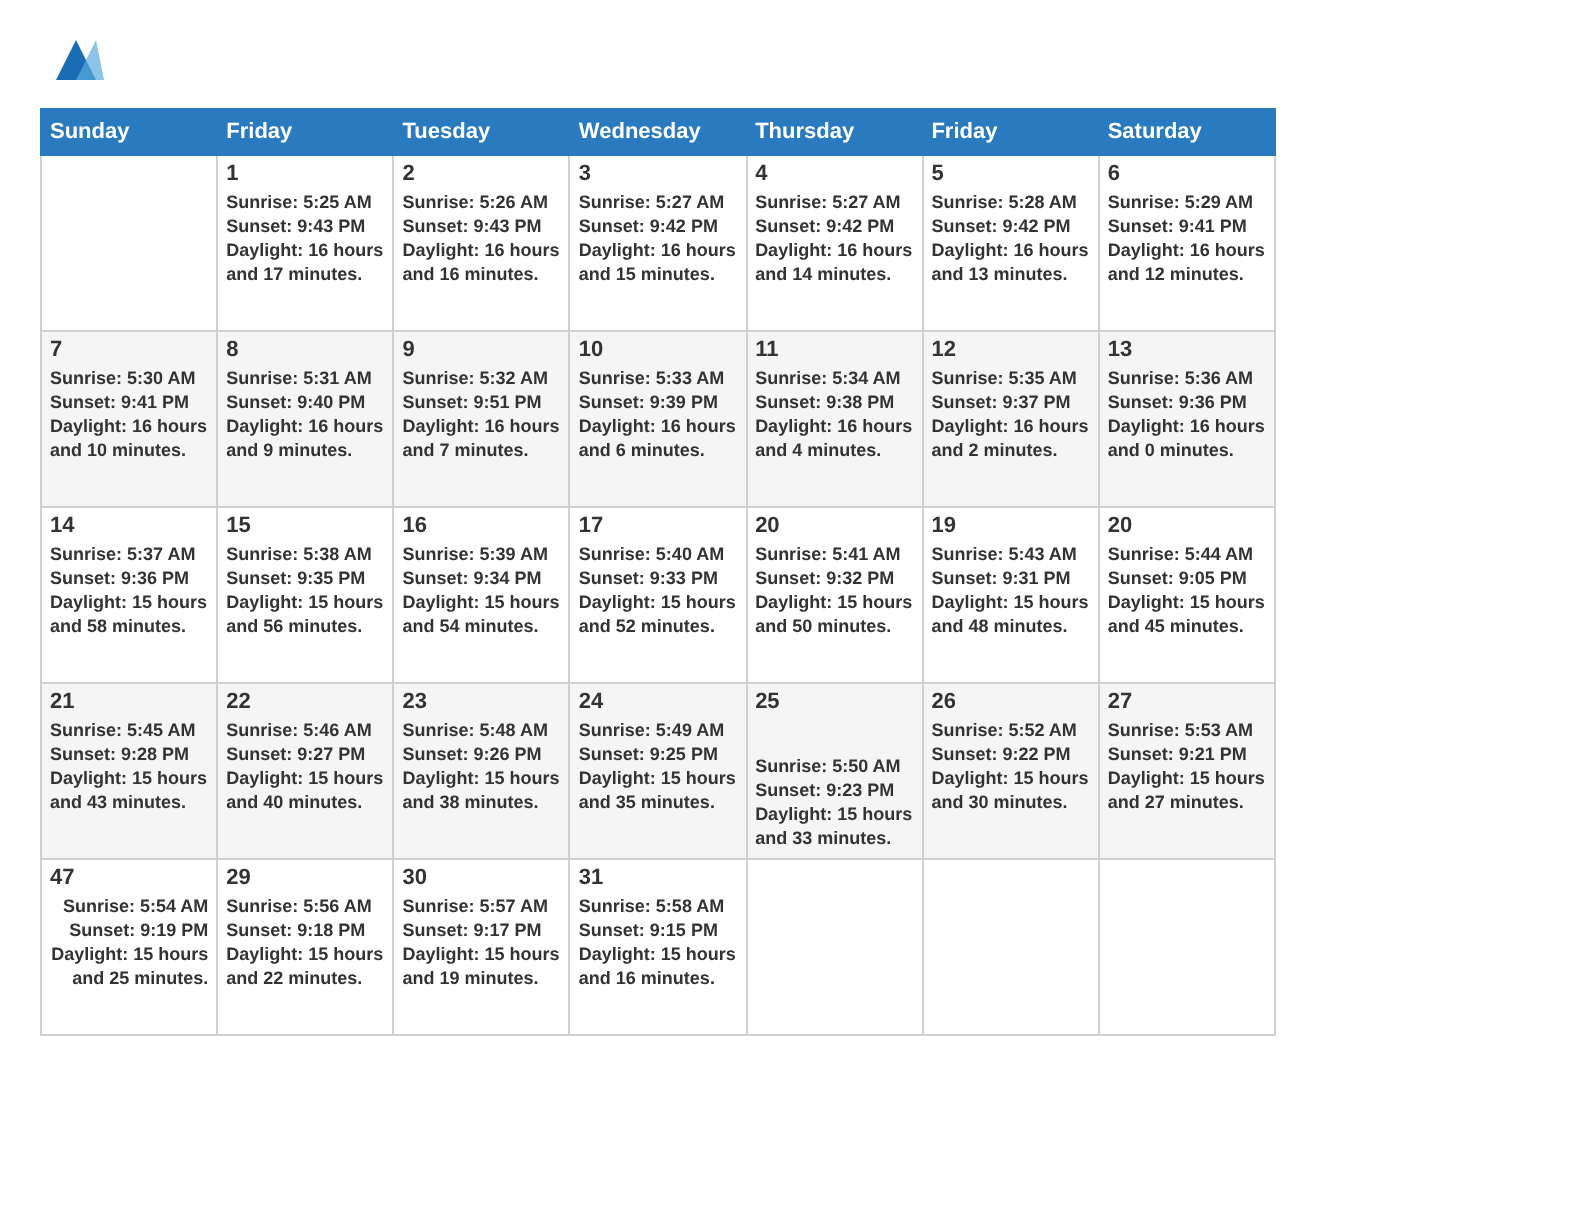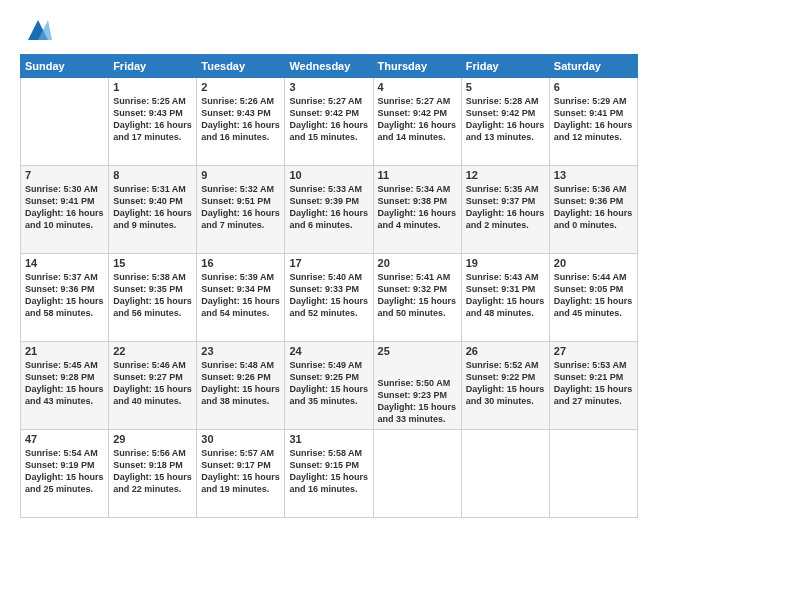--- a/index.html
+++ b/index.html
@@ -316,21 +316,21 @@
             <div class="day-number">27</div>
             <div class="day-info" style="white-space: pre-line;">Sunrise: 5:53 AM
 Sunset: 9:21 PM
 Daylight: 15 hours
 and 27 minutes.</div>
           </td>
         </tr>
         <tr>
           <td>
             <div class="day-number">47</div>
-            <div class="day-info" style="white-space: pre-line;">Sunrise: 5:54 AM
+            <div class="day-info" style="white-space: pre-line; text-align: right;">Sunrise: 5:54 AM
 Sunset: 9:19 PM
 Daylight: 15 hours
 and 25 minutes.</div>
           </td>
           <td>
             <div class="day-number">29</div>
             <div class="day-info" style="white-space: pre-line;">Sunrise: 5:56 AM
 Sunset: 9:18 PM
 Daylight: 15 hours
 and 22 minutes.</div>

